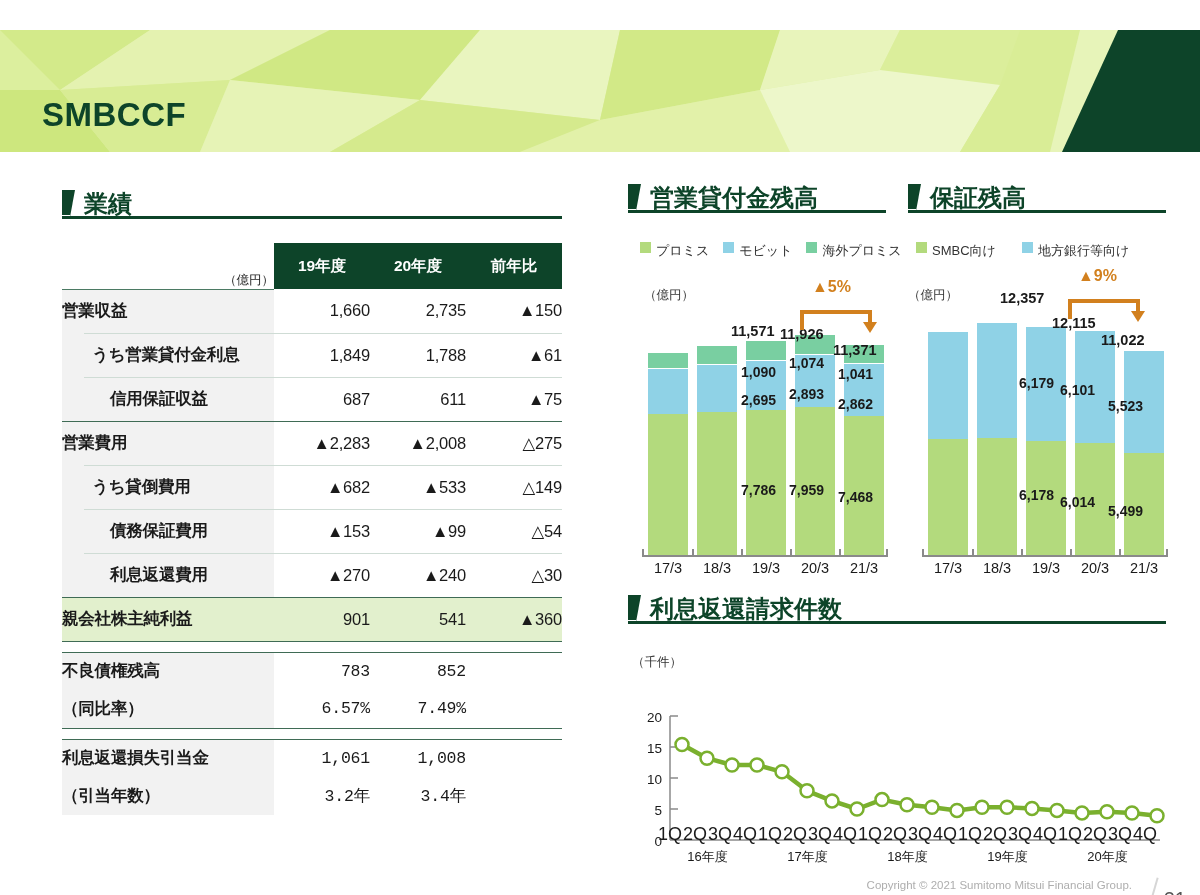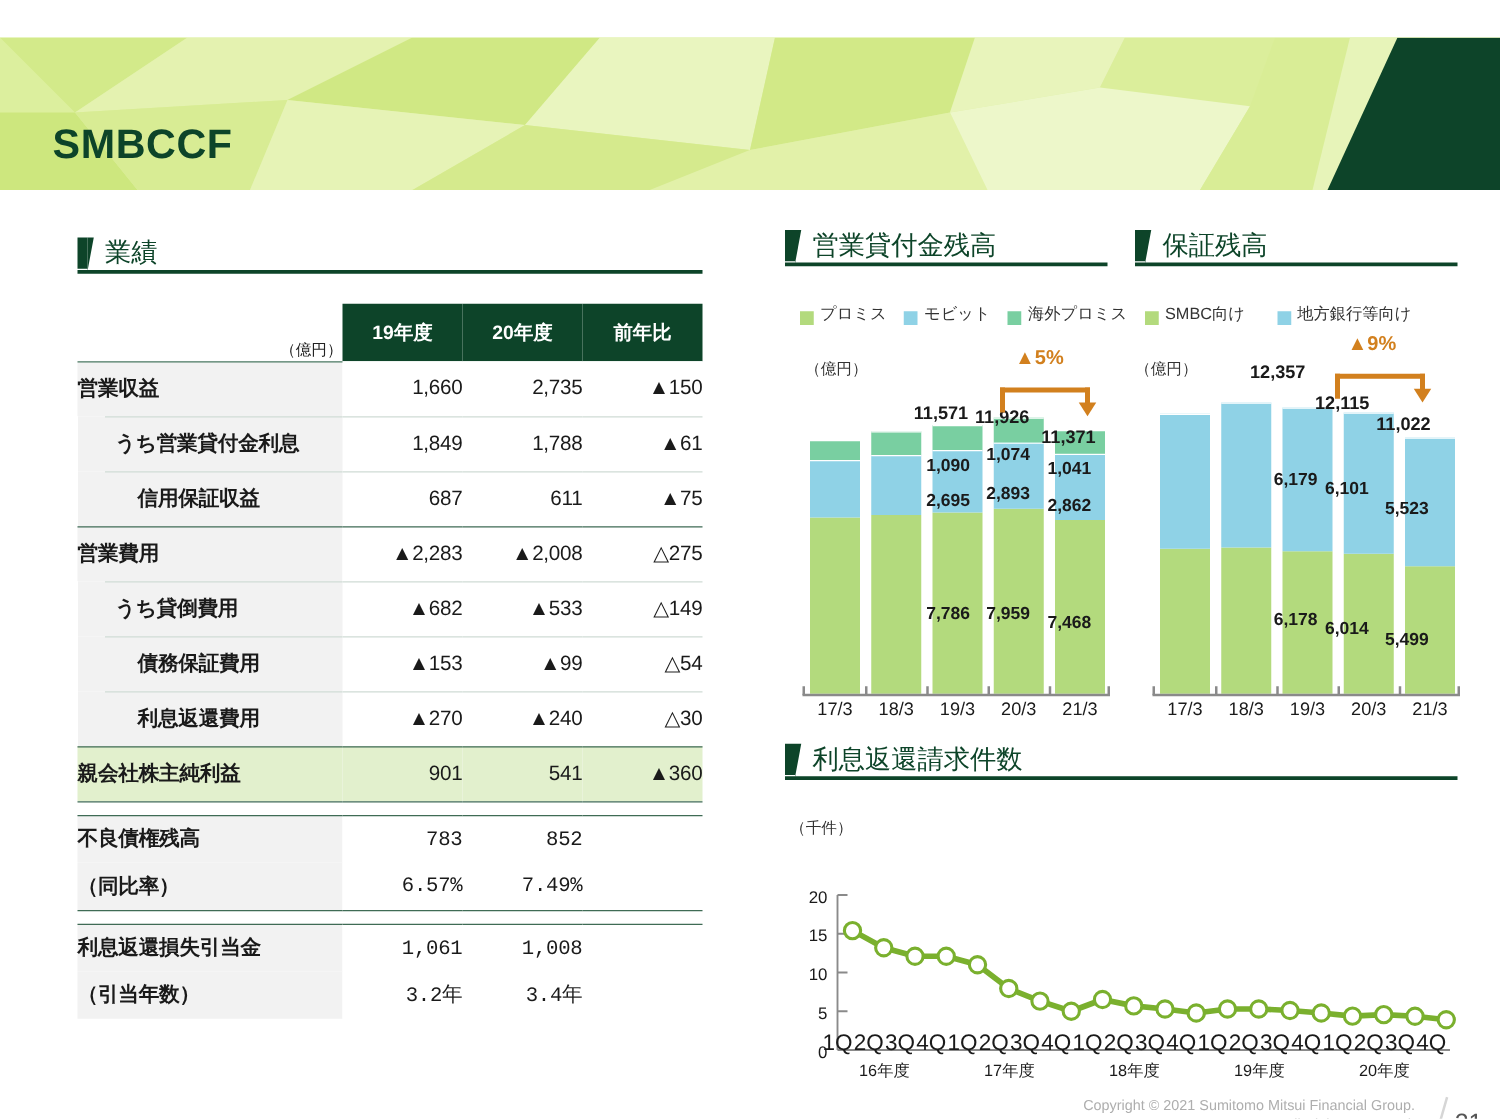--- a/index.html
+++ b/index.html
@@ -28,21 +28,21 @@
     background: #0d4429;
   }
   .sect .bar::after {
     content:""; position:absolute; left:8px; top:0;
     border-left: 5px solid #0d4429;
     border-bottom: 27px solid transparent;
     width:0; height:0;
   }
   .sect .txt {
     position: absolute; left: 22px; top: 0;
-    font-size: 21px; font-weight: normal; color: #0d4429; white-space: nowrap;
+    font-size: 24px; font-weight: bold; color: #0d4429; white-space: nowrap;
   }
   .sect .rule {
     position: absolute; left: 0; bottom: 0; height: 3px; background: #0d4429;
   }
 
   
   .table-wrap { position: absolute; left: 62px; top: 213px; width: 500px; }
   table.fin { border-collapse: collapse; width: 500px; table-layout: fixed; }
   table.fin td, table.fin th { padding: 0; }
   .c-label { width: 212px; }
@@ -65,21 +65,21 @@
   .bd-bot-strong td { border-bottom: 1.6px solid #3f6b55; }
   .spacer td { height: 11px; background: #fff !important; border: 0; }
   .inner-line td.num { border-top: 1.2px solid #cfdcd5; }
   .inner-line td.lab { position: relative; }
   .inner-line td.lab::after {
     content: ""; position: absolute; left: 22px; right: 0; top: 0;
     border-top: 1.2px solid #cfdcd5;
   }
   tr.nb td { height: 38px; font-family: Liberation Mono, monospace; }
   .legend { position: absolute; display: flex; align-items: center; font-size: 13px; color: #333; }
-  .legend .it { display: flex; align-items: flex-end; margin-right: 14px; white-space: nowrap; }
+  .legend .it { display: flex; align-items: flex-start; margin-right: 14px; white-space: nowrap; }
   .sw { width: 11px; height: 11px; margin-right: 5px; display: inline-block; }
   .unit { position: absolute; font-size: 12.5px; color: #333; }
 
   .barchart { position: absolute; }
   .axis-line { position: absolute; background: #8a8a8a; }
   .bar-col { position: absolute; bottom: 0; }
   .seg { position: absolute; left: 0; width: 100%; border-top: 1.5px solid #fff; }
   .seg.first { border-top: none; }
   .xlab { position: absolute; font-size: 14.5px; color: #1a1a1a; text-align: center; }
   .dlab { position: absolute; font-size: 14px; font-weight: bold; color: #1a1a1a;

